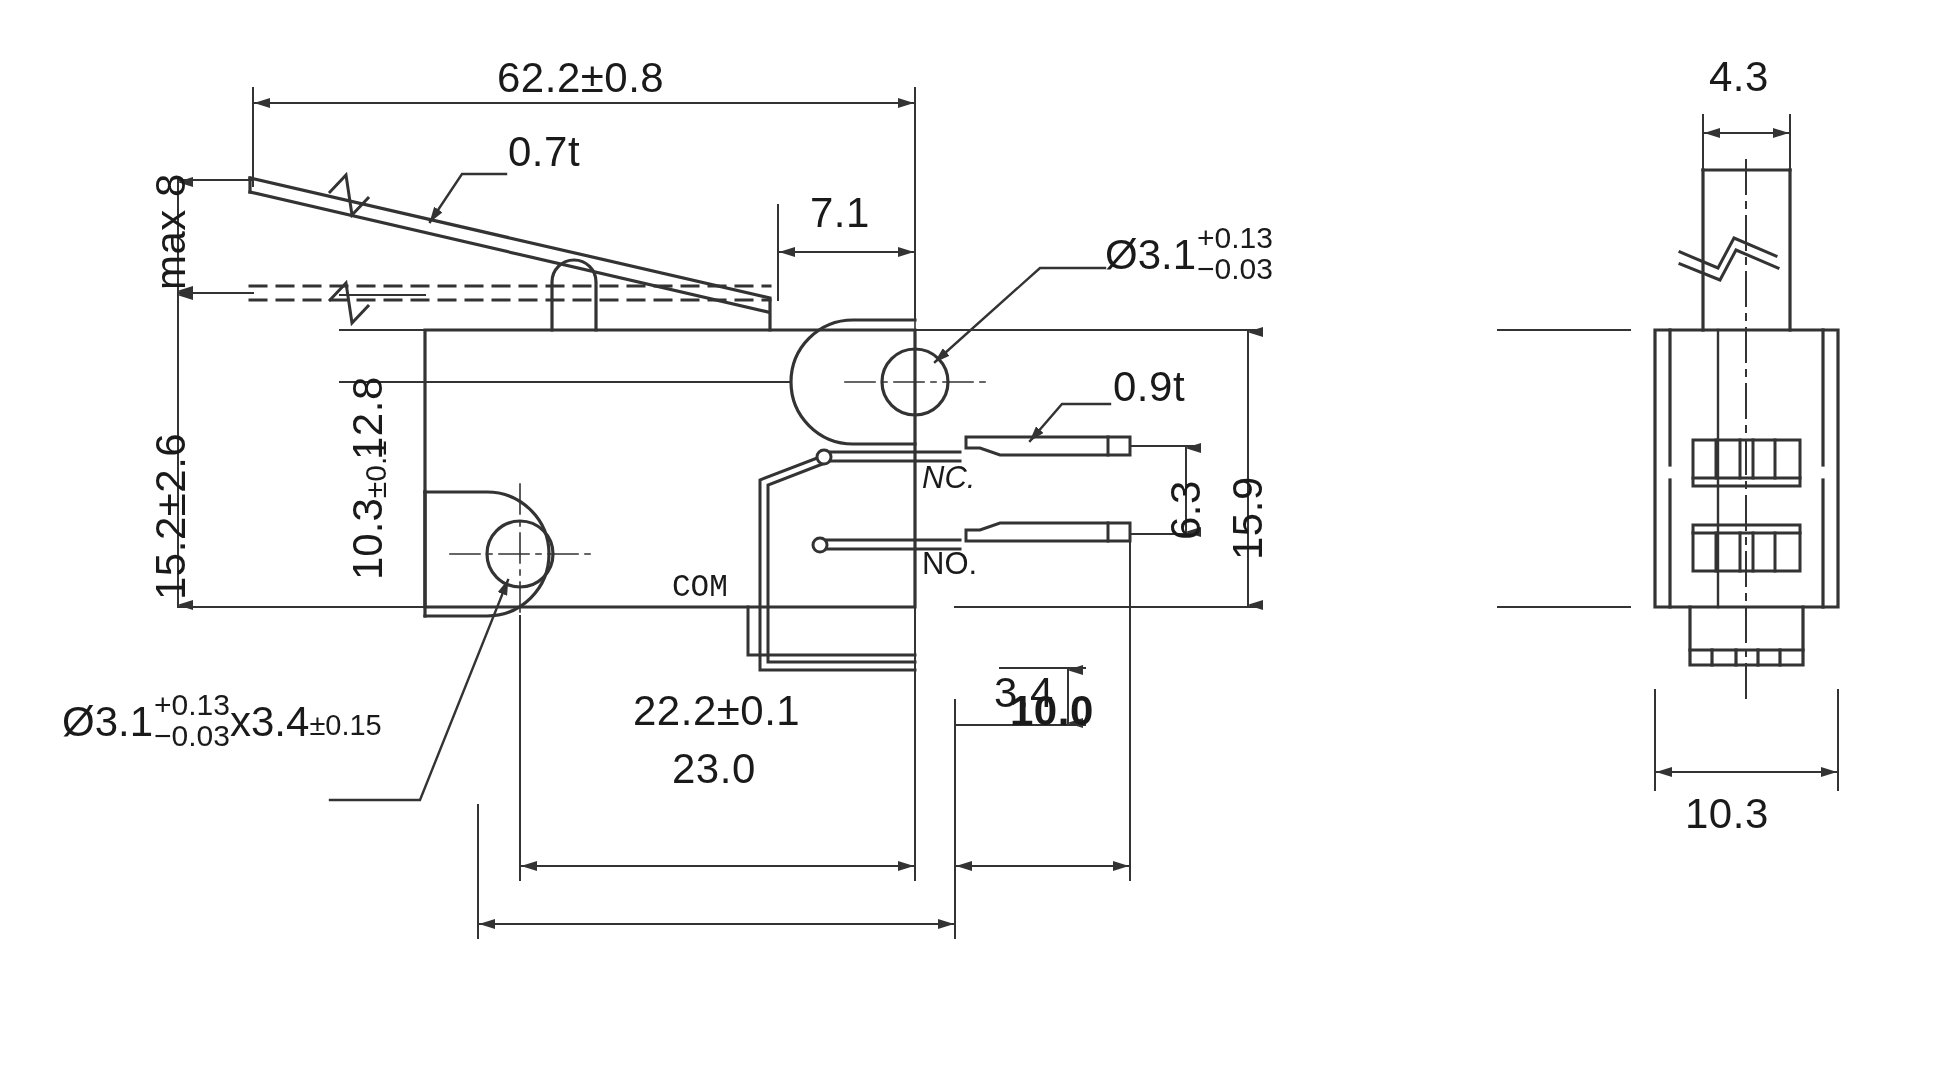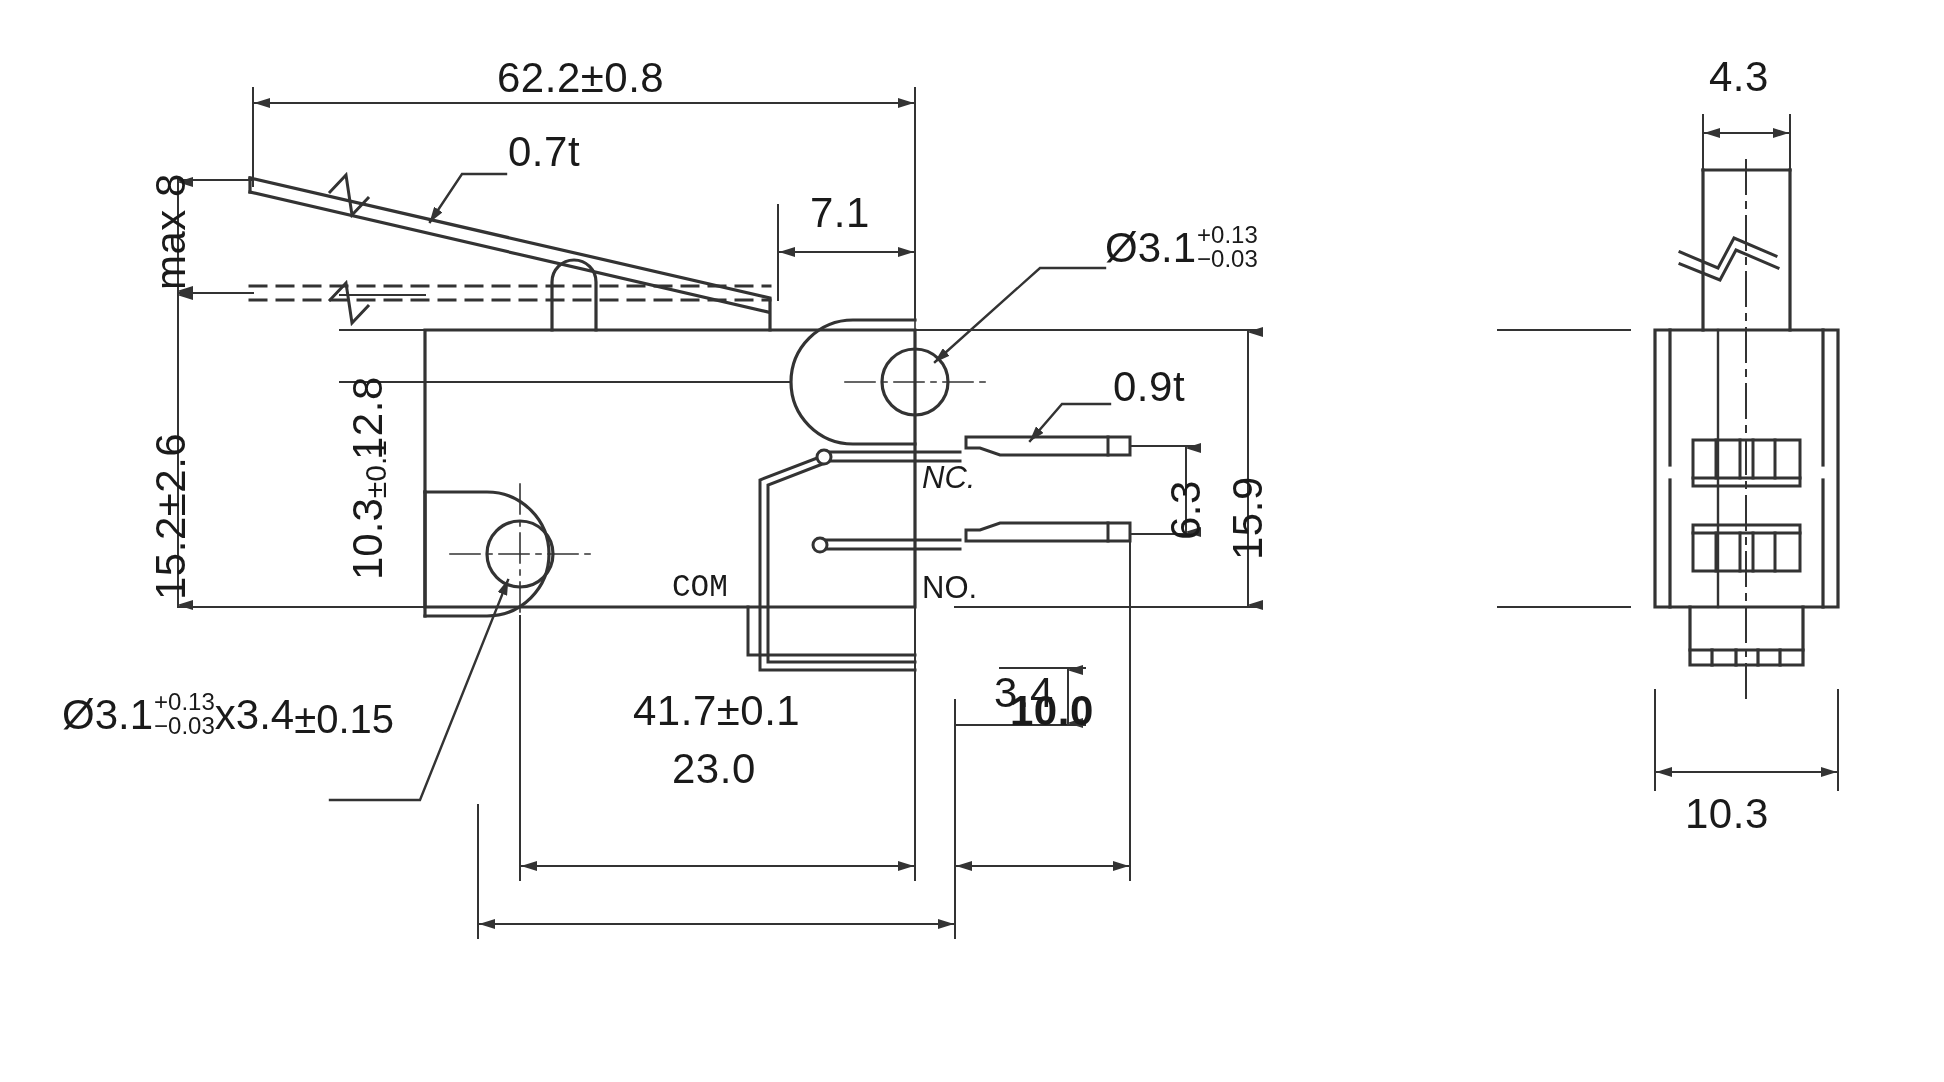--- a/index.html
+++ b/index.html
@@ -17,21 +17,21 @@
     color:#1a1a1a;
     white-space:nowrap;
     line-height:1;
     font-weight:400;
   }
   .dim{font-size:42px;letter-spacing:0.5px;}
   .tag{font-size:31px;}
   .rot90{transform:rotate(-90deg);transform-origin:0 0;}
   .tolstack{
     display:inline-flex;flex-direction:column;
-    vertical-align:middle;font-size:24px;line-height:1.02;
+    vertical-align:middle;font-size:30px;line-height:1.02;
     margin-left:1px;position:relative;top:-1px;
   }
   .tolstack span{display:block;}
   .inlinerow{display:inline-flex;align-items:center;}
   .sub{font-size:30px;position:relative;top:4px;}
 </style>
 </head>
 <body>
 
 <div id="sheet">
@@ -279,45 +279,45 @@
         <span>+0.13</span>
         <span>−0.03</span>
       </span>
     </span>
   </div>
 
   <div class="lbl dim" style="left:1113px;top:366px;">0.9t</div>
 
   <div class="lbl tag" style="left:922px;top:462px;font-style:italic;">NC.</div>
 
-  <div class="lbl tag" style="left:922px;top:548px;margin-top:24px;">NO.</div>
+  <div class="lbl tag" style="left:922px;top:548px;">NO.</div>
 
   <div class="lbl tag" style="left:672px;top:572px;font-family:Liberation Mono, monospace;">COM</div>
 
   <div class="lbl dim rot90" style="left:1165px;top:540px;">6.3</div>
 
   <div class="lbl dim rot90" style="left:1227px;top:560px;">15.9</div>
 
   <div class="lbl dim" style="left:994px;top:672px;">3.4</div>
 
   <div class="lbl dim" style="left:1010px;top:690px;font-weight:bold;">10.0</div>
 
-  <div class="lbl dim" style="left:633px;top:690px;">41.7±0.1</div>
+  <div class="lbl dim" style="left:633px;top:690px;">22.2±0.1</div>
 
   <div class="lbl dim" style="left:672px;top:748px;">23.0</div>
 
   <div class="lbl" style="left:62px;top:691px;font-size:42px;">
     <span class="inlinerow">
       <span>Ø3.1</span>
       <span class="tolstack">
         <span>+0.13</span>
         <span>−0.03</span>
       </span>
       <span>x3.4</span>
-      <span class="sub" style="font-size:40px;">±0.15</span>
+      <span class="sub" style="font-size:29px;">±0.15</span>
     </span>
   </div>
 
   <div class="lbl dim" style="left:1709px;top:56px;">4.3</div>
 
   <div class="lbl dim" style="left:1685px;top:793px;">10.3</div>
 
 </div>
 
 </body></html>

